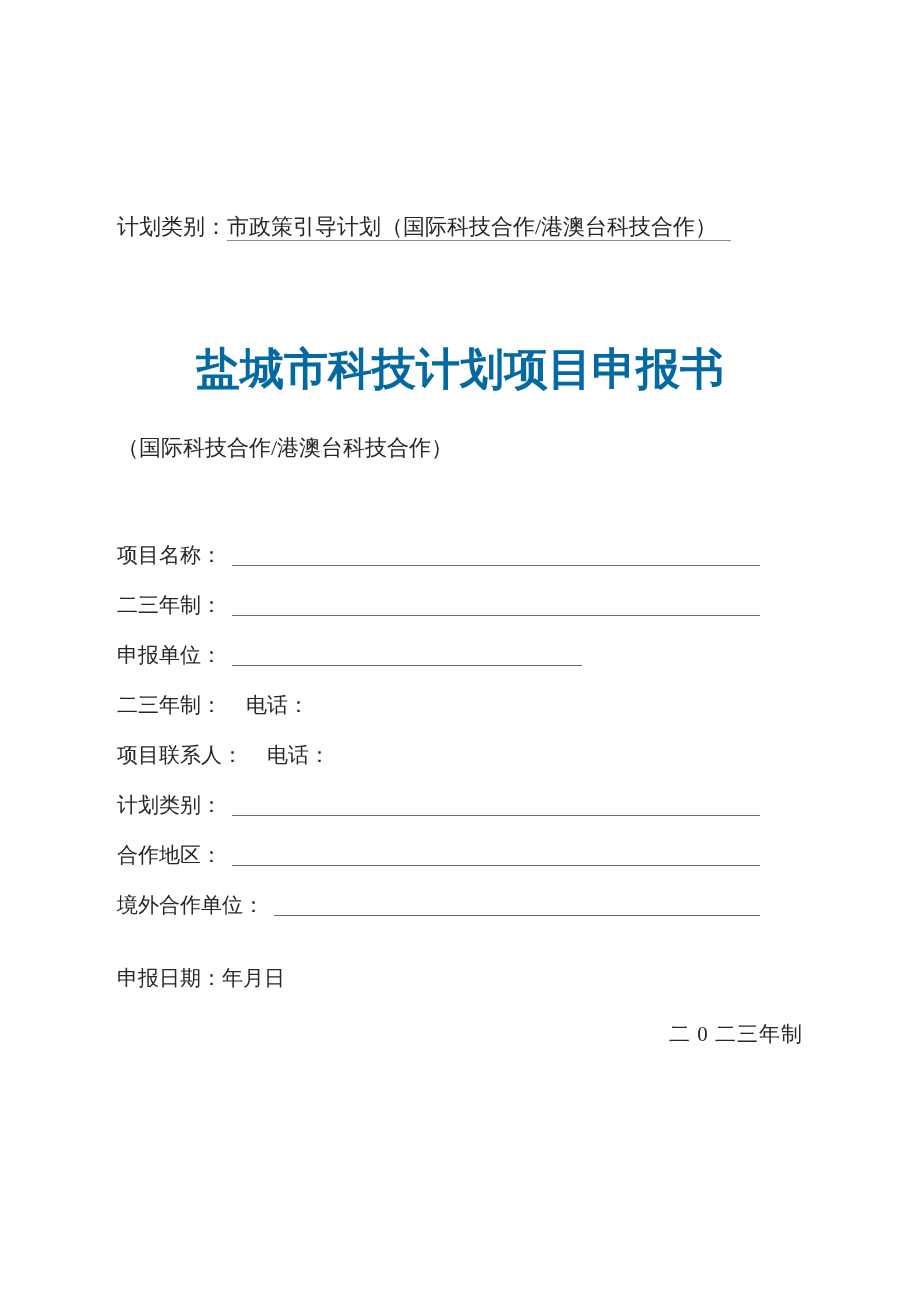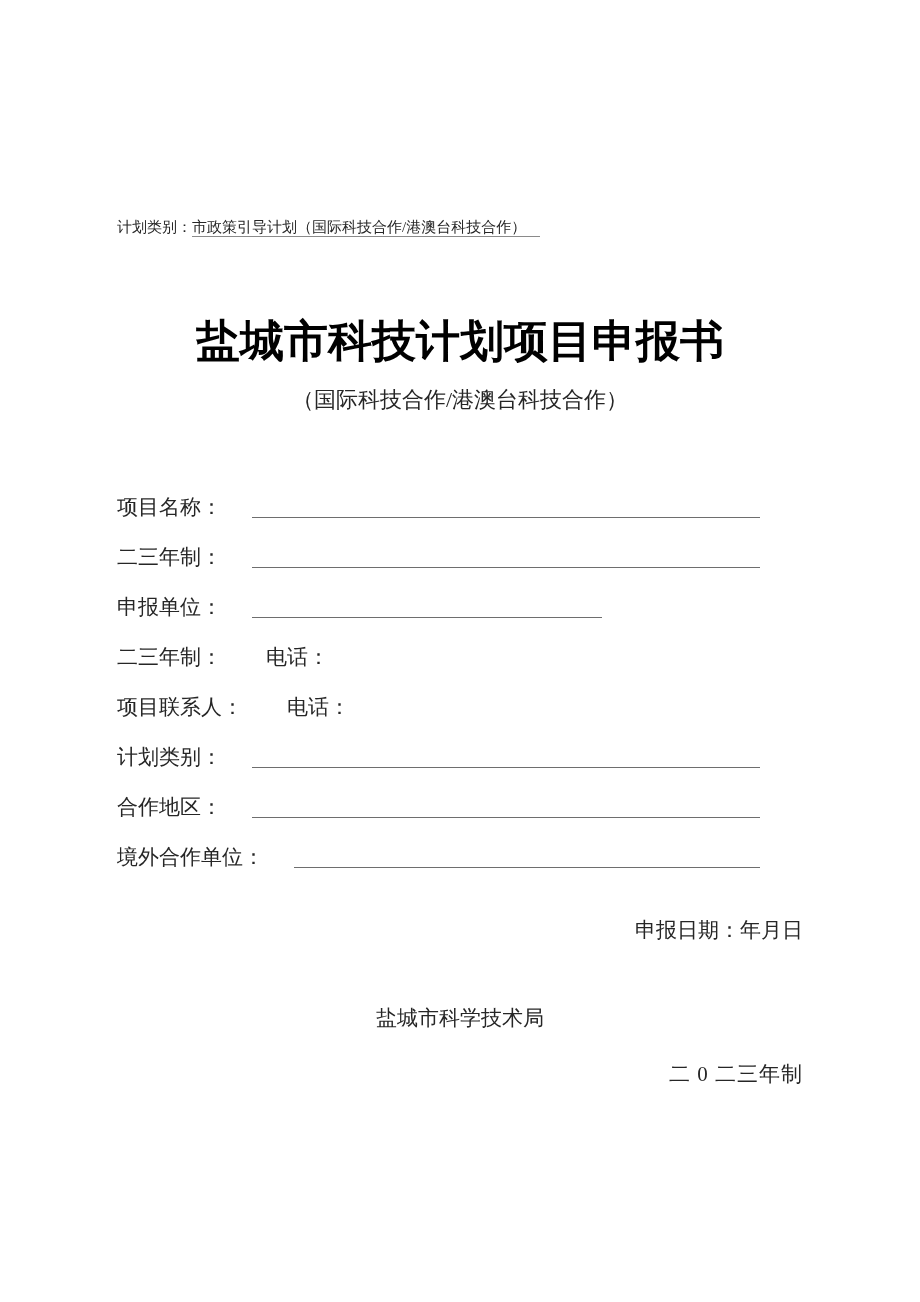--- a/index.html
+++ b/index.html
@@ -13,64 +13,62 @@
     height: 1302px;
     background: #ffffff;
     box-sizing: border-box;
     padding: 213px 117px 0 117px;
     font-family: "Liberation Serif", "DejaVu Serif", serif;
     color: #262626;
     overflow: hidden;
   }
   
   .category-line {
-    font-size: 15px;
+    font-size: 22px;
     line-height: 28px;
     height: 28px;
     white-space: nowrap;
   }
   .category-value {
     border-bottom: 1.5px solid #8a8a8a;
     padding-right: 14px;
     padding-bottom: 1px;
   }
   
   .doc-title {
-    margin-top: 72px;
+    margin-top: 100px;
     font-family: "Liberation Sans", "DejaVu Sans", sans-serif;
     font-weight: 700;
     font-size: 44px;
     line-height: 56px;
     height: 56px;
     text-align: center;
-    color: #000000;
+    color: #0369a1;
     letter-spacing: 0px;
     white-space: nowrap;
   }
   .doc-subtitle {
-    margin-top: 16px;
+    margin-top: 36px;
     font-size: 22px;
     line-height: 30px;
     height: 30px;
-    text-align: center;
     white-space: nowrap;
   }
   
   .fields {
     margin-top: 78px;
   }
   .field-row {
     display: flex;
     align-items: flex-end;
     height: 28px;
     margin-bottom: 22px;
     margin-right: 43px;
     font-size: 21px;
     line-height: 28px;
-    gap: 20px;
   }
   .f-label {
     white-space: nowrap;
     flex: 0 0 auto;
   }
   .f-label.phone {
     margin-left: 24px;
   }
   .f-line {
     border-bottom: 1.5px solid #6e6e6e;
@@ -80,21 +78,21 @@
     box-sizing: border-box;
   }
   .f-line.long { flex: 1 1 auto; }
   .f-line.medium { flex: 0 0 350px; }
   
   .date-line {
     margin-top: 45px;
     font-size: 21px;
     line-height: 28px;
     height: 28px;
-    text-align: right;
+    text-align: left;
     white-space: nowrap;
   }
   .issuer-line {
     margin-top: 60px;
     font-size: 21px;
     line-height: 28px;
     height: 28px;
     text-align: center;
     white-space: nowrap;
   }
@@ -160,17 +158,16 @@
 
     <div class="field-row">
       <span class="f-label">境外合作单位：</span>
       <span class="f-line long"></span>
     </div>
 
   </div>
 
   <div class="date-line">申报日期：年月日</div>
 
-  <div class="issuer-line">盐城市科学技术局</div>
 
   <div class="edition-line">二 0 二三年制</div>
 
 </div>
 
 </body></html>

